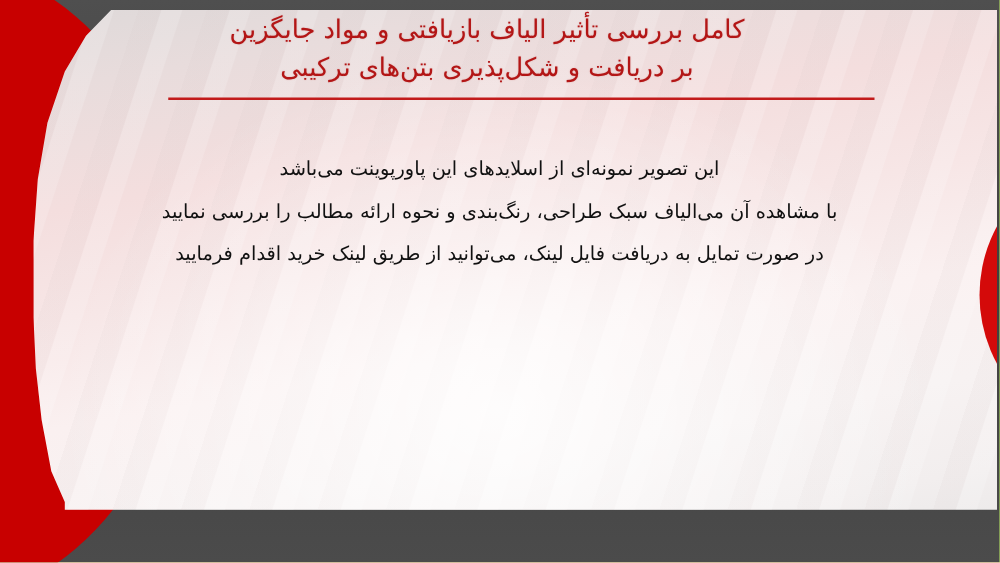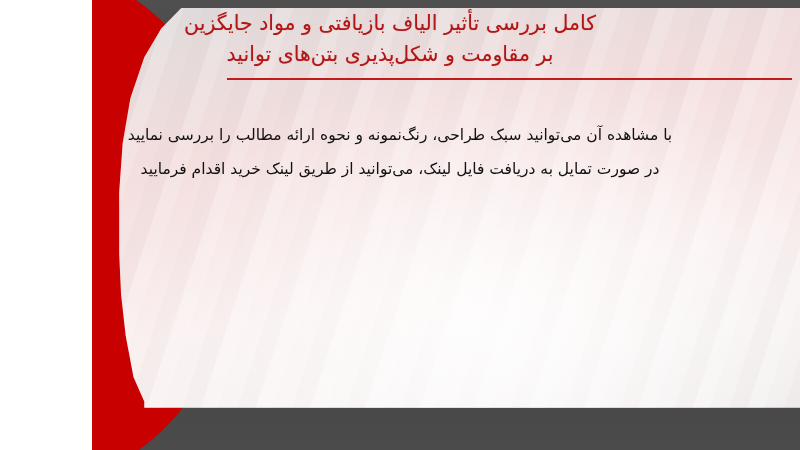--- a/index.html
+++ b/index.html
@@ -8,21 +8,21 @@
     padding: 0;
     background: #ffffff;
   }
   body {
     font-family: "DejaVu Sans", sans-serif;
   }
 
   
   .slide {
     position: relative;
-    width: 708px;
+    width: 800px;
     height: 450px;
     overflow: hidden;
     background: #bef264;   
   }
 
   
   .frame-shade {
     position: absolute;
     inset: 0;
     background: linear-gradient(180deg, #4f4f4f 0%, #3f3f3f 50%, #4b4b4b 100%);
@@ -182,22 +182,23 @@
   <div class="panel-wrap">
     <div class="panel">
       <div class="panel-sheen"></div>
       <div class="panel-glow"></div>
       <div class="right-circle"></div>
     </div>
   </div>
 
   <div class="title-block">
     <div class="title-line">کامل بررسی تأثیر الیاف بازیافتی و مواد جایگزین</div>
-    <div class="title-line">بر مقاومت و شکل‌پذیری بتن‌های توانید</div>
+    <div class="title-line">بر دریافت و شکل‌پذیری بتن‌های ترکیبی</div>
   </div>
   <div class="title-rule"></div>
 
   <div class="body-block">
-    <div class="body-line">با مشاهده آن می‌توانید سبک طراحی، رنگ‌نمونه و نحوه ارائه مطالب را بررسی نمایید</div>
+    <div class="body-line">این تصویر نمونه‌ای از اسلایدهای این پاورپوینت می‌باشد</div>
+    <div class="body-line">با مشاهده آن می‌الیاف سبک طراحی، رنگ‌بندی و نحوه ارائه مطالب را بررسی نمایید</div>
     <div class="body-line">در صورت تمایل به دریافت فایل لینک، می‌توانید از طریق لینک خرید اقدام فرمایید</div>
   </div>
 
 </div>
 
 </body></html>

